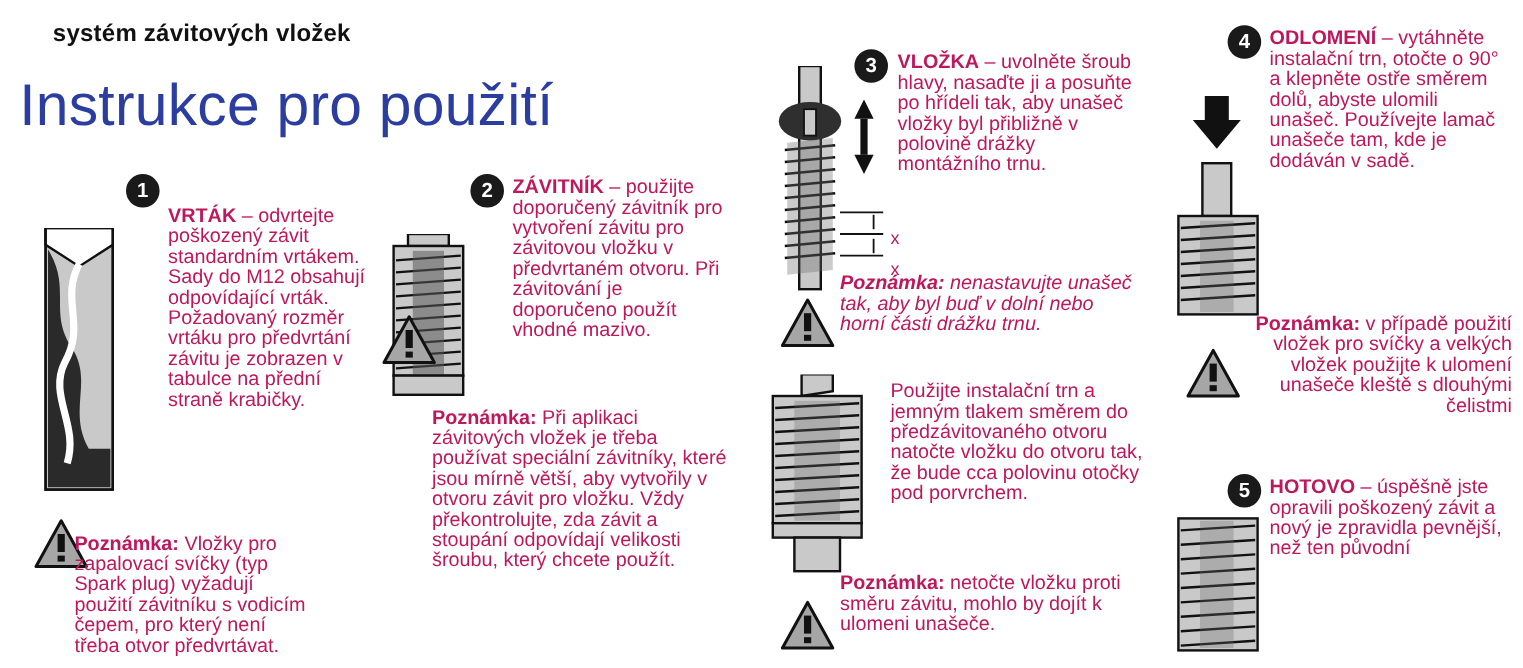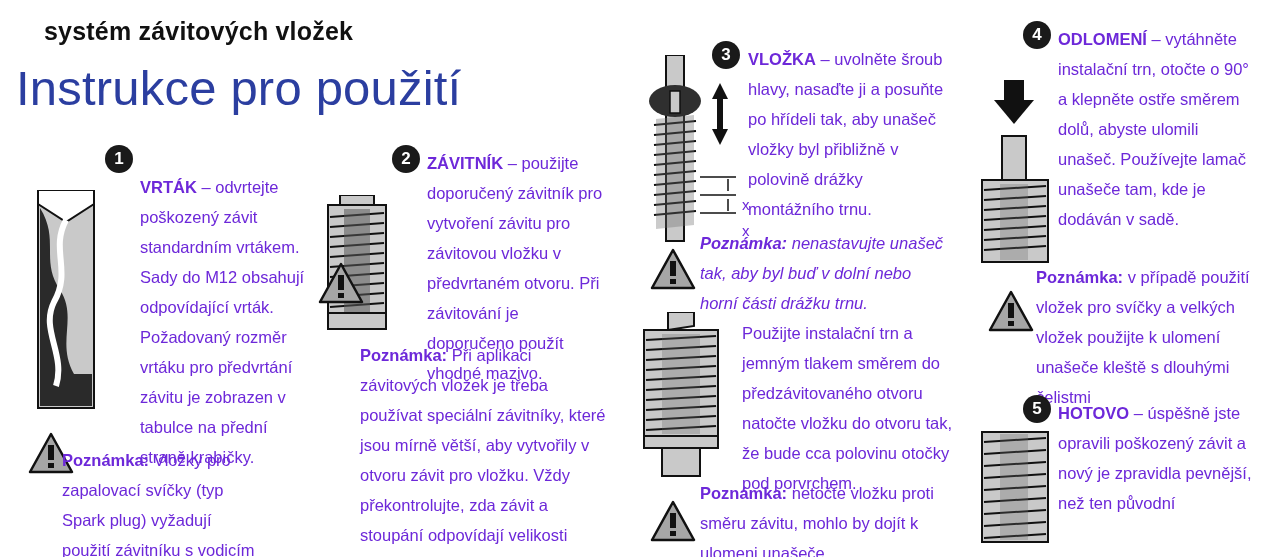--- a/index.html
+++ b/index.html
@@ -17,40 +17,40 @@
     height: 557px;
     background: #ffffff;
     overflow: hidden;
   }
 
   
   .subtitle {
     position: absolute;
     left: 44px;
     top: 17px;
-    font-size: 25px;
+    font-size: 20px;
     font-weight: bold;
     color: #111111;
     letter-spacing: 0.2px;
   }
   .maintitle {
     position: absolute;
     left: 16px;
     top: 60px;
     font-size: 49px;
     color: #2b3ea0;
     letter-spacing: 0.2px;
   }
 
   
   .txt {
     position: absolute;
     font-size: 16.5px;
-    line-height: 30px;
-    color: #6d28d9;
+    line-height: 17px;
+    color: #be185d;
   }
   .lbl { font-weight: bold; }
 
   
   .badge {
     position: absolute;
     width: 26px;
     height: 26px;
     border-radius: 50%;
     background: #1a1a1a;
@@ -273,21 +273,21 @@
     </svg>
   </div>
 
   <div class="warn" style="left:988px; top:290px;">
     <svg width="46" height="42" viewBox="0 0 46 42">
       <path d="M23 2 L44 40 L2 40 Z" fill="#a6a6a6" stroke="#111" stroke-width="2.5" stroke-linejoin="round"></path>
       <rect x="20" y="13" width="6" height="15" fill="#111"></rect>
       <rect x="20" y="31" width="6" height="5" fill="#111"></rect>
     </svg>
   </div>
-  <div class="txt" style="left:1036px; top:262px; width:224px;">
+  <div class="txt" style="left:1036px; top:262px; width:224px;text-align:right;">
     <span class="note-b">Poznámka:</span>
     <span>v případě použití vložek pro svíčky a velkých vložek použijte k ulomení unašeče kleště s dlouhými čelistmi</span>
   </div>
 
   <div class="badge" style="left:1024px; top:396px;">5</div>
   <div class="txt" style="left:1058px; top:398px; width:200px;">
     <span class="lbl">HOTOVO</span>
     <span>–</span>
     <span>úspěšně jste opravili poškozený závit a nový je zpravidla pevnější, než ten původní</span>
   </div>

